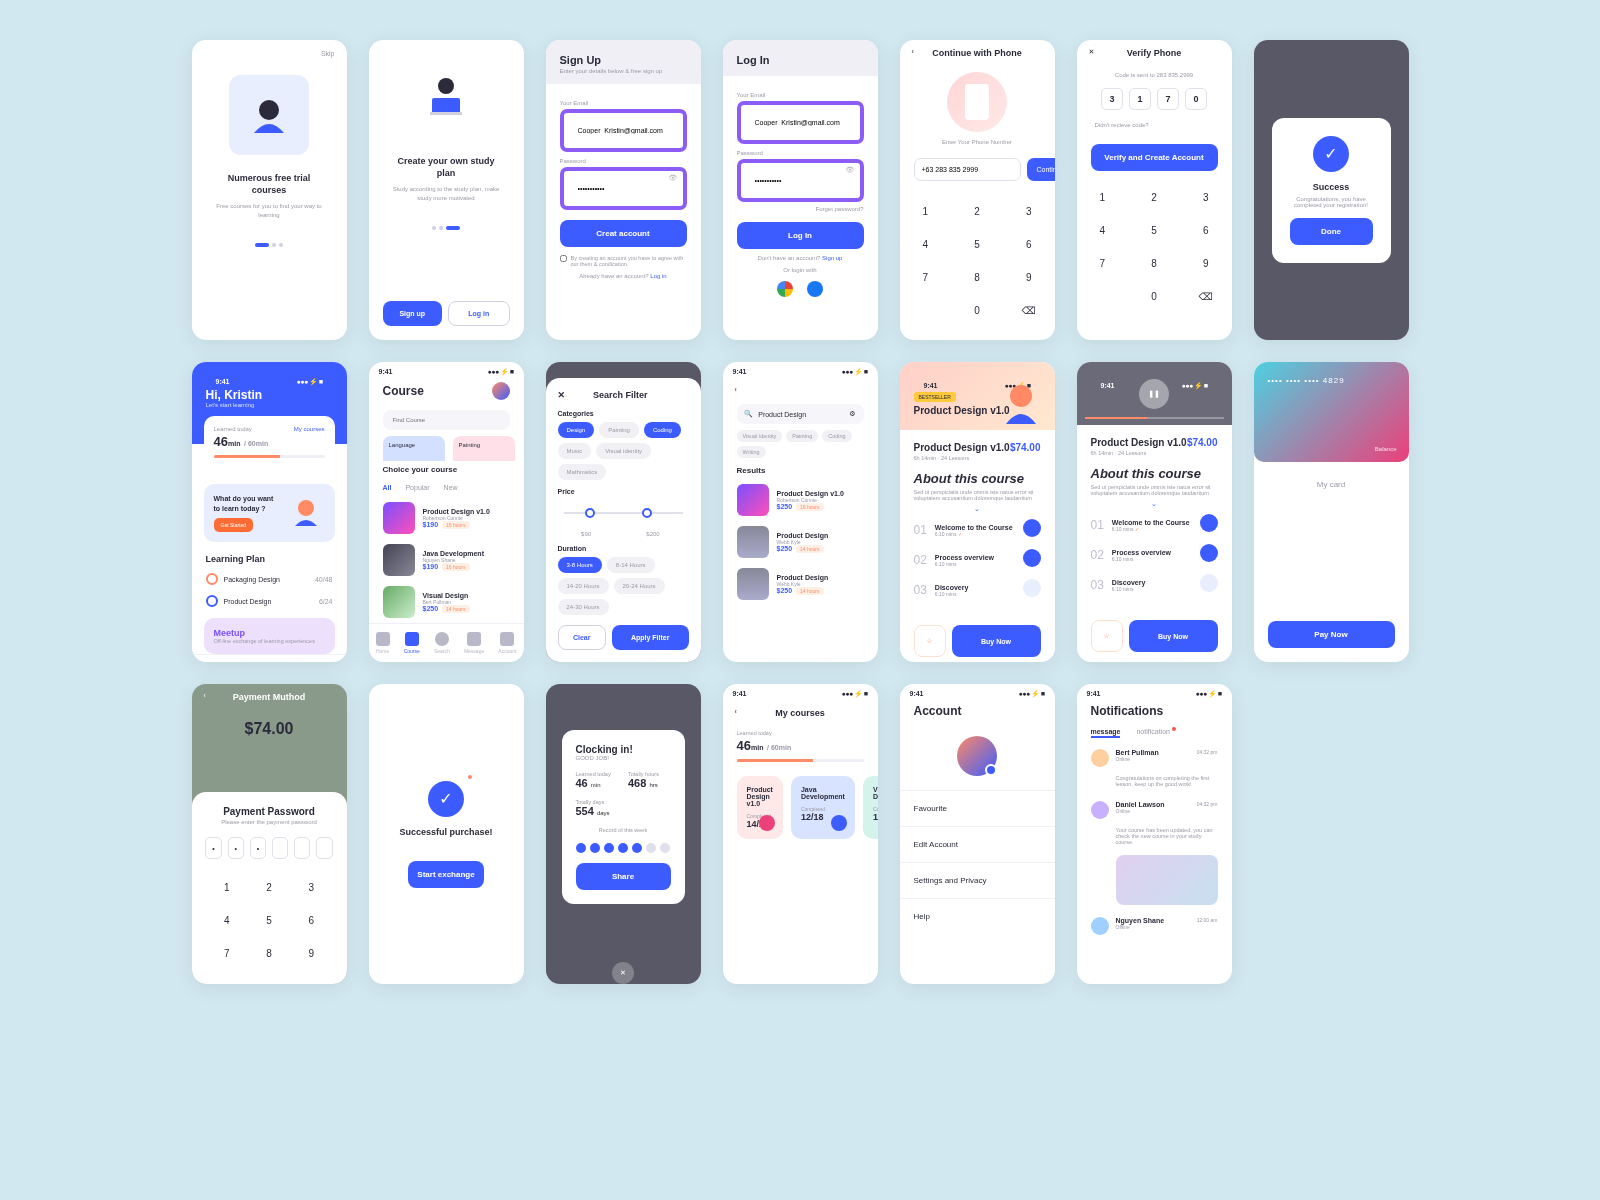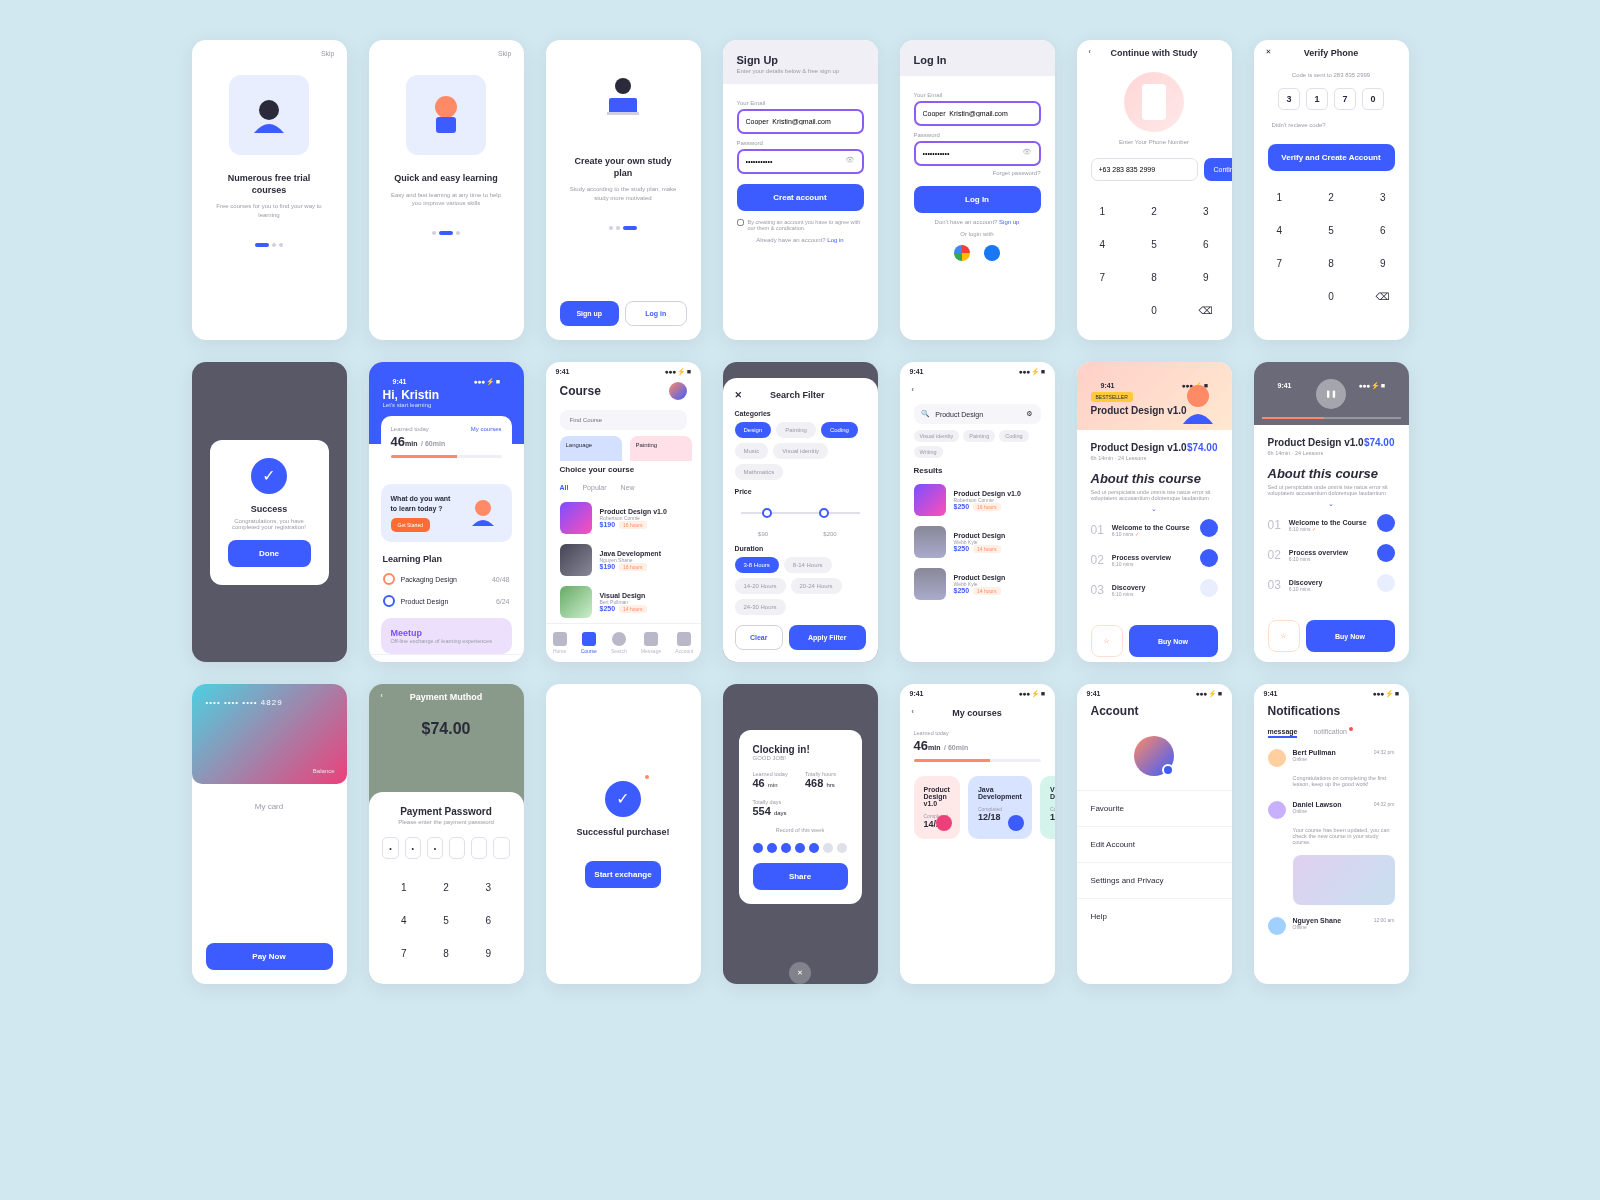--- a/index.html
+++ b/index.html
@@ -21,21 +21,21 @@
 .dot.active { width: 14px; border-radius: 3px; background: #3d5cff; }
 .ob-btns { display: flex; gap: 6px; padding: 0 14px; margin-top: auto; margin-bottom: 14px; }
 .btn-p { flex: 1; background: #3d5cff; color: #fff; border: none; border-radius: 8px; padding: 8px; font-size: 7px; font-weight: 600; }
 .btn-s { flex: 1; background: #fff; color: #3d5cff; border: 1px solid #d0d0e0; border-radius: 8px; padding: 8px; font-size: 7px; font-weight: 600; }
 
 .auth-head { background: #efeff5; padding: 14px 14px 10px; }
 .auth-title { font-size: 11px; font-weight: 700; }
 .auth-sub { color: #9a9aa8; font-size: 6px; margin-top: 2px; }
 .form { padding: 10px 14px; flex: 1; }
 .label { color: #9a9aa8; font-size: 6px; margin-bottom: 3px; margin-top: 6px; }
-.input { border: 2px solid #8b5cf6; border-radius: 7px; padding: 7px; font-size: 7px; width: 100%; }
+.input { border: 4px solid #8b5cf6; border-radius: 7px; padding: 14px; font-size: 7px; width: 100%; }
 .btn-full { width: 100%; background: #3d5cff; color: #fff; border: none; border-radius: 8px; padding: 9px; font-size: 8px; font-weight: 600; margin-top: 10px; }
 .check-row { display: flex; gap: 4px; margin-top: 8px; font-size: 5.5px; color: #9a9aa8; align-items: flex-start; }
 .check-row input { width: 7px; height: 7px; }
 .mini-link { text-align: center; font-size: 6px; color: #9a9aa8; margin-top: 6px; }
 .mini-link span { color: #3d5cff; }
 .forgot { text-align: right; font-size: 6px; color: #9a9aa8; margin-top: 4px; }
 .socials { display: flex; justify-content: center; gap: 14px; margin-top: 8px; }
 .social { width: 16px; height: 16px; border-radius: 50%; }
 
 .header-row { display: flex; align-items: center; justify-content: space-between; padding: 8px 12px; }
@@ -207,36 +207,20 @@
       </div>
   <div class="ob-title">Numerous free trial courses</div>
   <div class="ob-sub">Free courses for you to find your way to learning</div>
   <div class="dots">
         <div class="dot active"></div>
         <div class="dot"></div>
         <div class="dot"></div>
       </div>
 </div>
 
-<div class="screen">
-  <div class="skip">Skip</div>
-  <div class="illus">
-        <svg viewBox="0 0 60 60">
-          <circle cx="30" cy="22" r="11" fill="#ff8a65"></circle>
-          <rect x="20" y="32" width="20" height="16" fill="#3d5cff" rx="3"></rect>
-        </svg>
-      </div>
-  <div class="ob-title">Quick and easy learning</div>
-  <div class="ob-sub">Easy and fast learning at any time to help you improve various skills</div>
-  <div class="dots">
-        <div class="dot"></div>
-        <div class="dot active"></div>
-        <div class="dot"></div>
-      </div>
-</div>
 
 <div class="screen">
   <div class="illus" style="background:none;">
         <svg viewBox="0 0 60 60">
           <circle cx="30" cy="18" r="8" fill="#2a2a3a"></circle>
           <rect x="16" y="30" width="28" height="16" fill="#3d5cff" rx="2"></rect>
           <rect x="14" y="44" width="32" height="3" fill="#d0d0e0"></rect>
         </svg>
       </div>
   <div class="ob-title">Create your own study plan</div>
@@ -287,21 +271,21 @@
     <div class="socials">
       <div class="social" style="background:conic-gradient(#ea4335 0 25%,#fbbc05 0 50%,#34a853 0 75%,#4285f4 0);"></div>
       <div class="social" style="background:#1877f2;"></div>
     </div>
   </div>
 </div>
 
 <div class="screen">
   <div class="header-row">
         <span class="ic">‹</span>
-        <span class="header-title">Continue with Study</span>
+        <span class="header-title">Continue with Phone</span>
         <span class="ic"></span>
       </div>
   <div class="phone-illus"></div>
   <div class="ob-sub" style="padding-top:0;">Enter Your  Phone Number</div>
   <div class="phone-row">
     <input class="phone-in" value="+63 283 835 2999" style="">
     <button class="phone-btn">Continue</button>
   </div>
   <div class="keypad">
     <div class="key">1</div>

